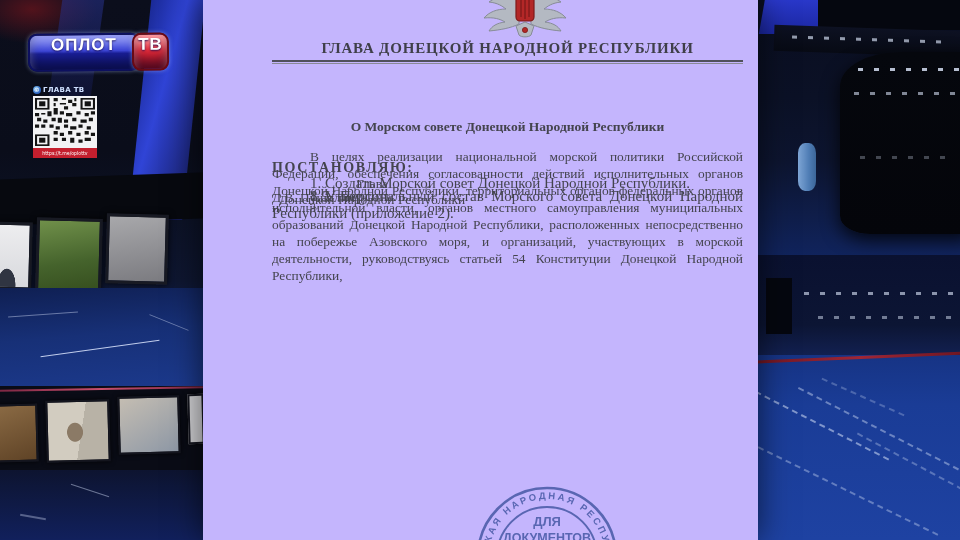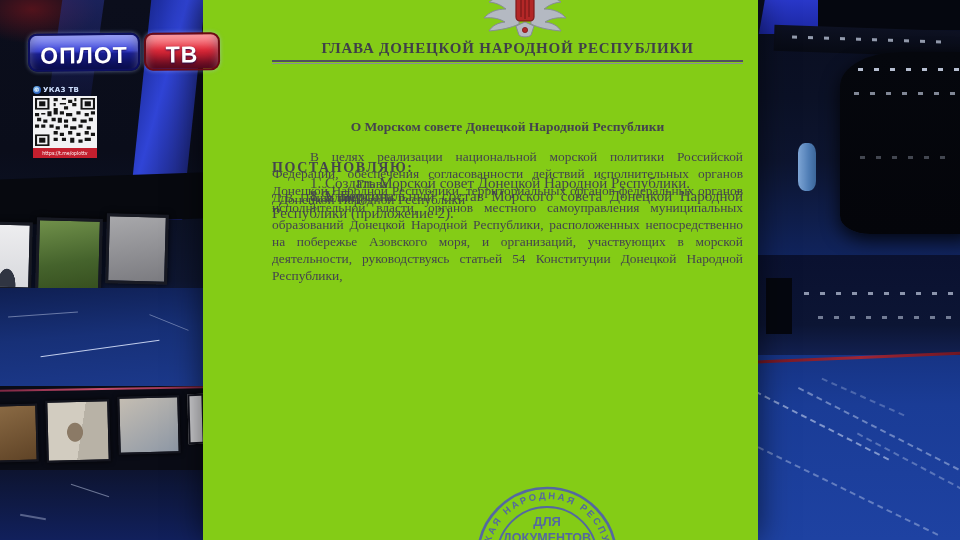--- a/index.html
+++ b/index.html
@@ -68,21 +68,21 @@
   .r-redline{left:-2px;top:356px;width:208px;height:3px;transform:rotate(-2.5deg);
     background:linear-gradient(90deg,#6e1622,#a02635,#6e1622);}
   .streak{border-top:2px dashed rgba(230,240,255,.5);height:0;}
   .s1{left:-30px;top:420px;width:170px;transform:rotate(27deg);}
   .s2{left:30px;top:430px;width:190px;transform:rotate(27deg);opacity:.8;}
   .s3{left:-10px;top:490px;width:200px;transform:rotate(26deg);opacity:.7;}
   .s4{left:90px;top:470px;width:160px;transform:rotate(28deg);opacity:.6;}
   .s5{left:60px;top:396px;width:90px;transform:rotate(24deg);opacity:.5;}
 
   
-  .doc{left:203px;top:0;width:555px;height:540px;background:#84cc16;overflow:hidden;
+  .doc{left:203px;top:0;width:555px;height:540px;background:#c4b5fd;overflow:hidden;
     box-shadow:0 0 30px rgba(0,0,0,.6);color:#44444e;filter:blur(.3px);}
   .doc .blk{left:69px;width:471px;}
   .coa{left:0;top:-8px;width:555px;height:48px;text-align:center;}
   .coa svg{position:relative;left:44px;}
   .authority{top:40px;text-align:center;font-weight:bold;font-size:15px;letter-spacing:.8px;color:#3f3f49;}
   .rule{top:60px;height:2px;background:#50505c;}
   .rule:after{content:"";position:absolute;left:0;top:3px;width:100%;height:1px;background:#8a8a96;}
   .doctype{top:91px;text-align:center;font-weight:bold;font-size:14.5px;letter-spacing:9px;text-indent:9px;}
   .subject{top:119px;text-align:center;font-weight:bold;font-size:13.5px;}
   .preamble{top:148px;font-size:13.4px;line-height:17px;text-align:justify;text-indent:38px;}
@@ -93,27 +93,27 @@
   .it21{top:188px;}
   .it22{top:188px;}
   .it3{top:198px;}
   .sig{top:208px;display:flex;justify-content:space-between;align-items:flex-end;font-size:13.4px;line-height:16px;}
   .sig-left{text-align:center;width:200px;}
   .sig-name{padding-right:28px;padding-bottom:2px;}
   .stamp{left:269px;top:482px;width:150px;height:150px;opacity:.92;}
 
   
   .logo{left:28px;top:33px;width:168px;height:38px;font-family:"Liberation Sans",sans-serif;transform:rotate(-.5deg);}
-  .logo-box{top:0;height:38px;border-radius:9px;display:flex;align-items:flex-end;justify-content:center;
-    color:#fff;font-weight:bold;font-size:23px;letter-spacing:1px;
+  .logo-box{top:0;height:38px;border-radius:9px;display:flex;align-items:flex-start;justify-content:center;
+    color:#fff;font-weight:bold;font-size:17px;letter-spacing:1px;
     text-shadow:0 1px 2px rgba(20,10,80,.9);
     box-shadow:0 0 4px rgba(170,190,255,.55),inset 0 9px 10px rgba(255,255,255,.30),inset 0 -9px 12px rgba(0,0,30,.5);}
   .logo-blue{left:0;width:112px;background:linear-gradient(180deg,#6a74f0 0%,#3a43d8 46%,#1a1f9a 54%,#141a7a 100%);
     border:2px solid #0d1060;}
-  .logo-red{left:116px;width:76px;background:linear-gradient(180deg,#ff7078 0%,#e02838 46%,#a01020 100%);
+  .logo-red{left:104px;width:37px;background:linear-gradient(180deg,#ff7078 0%,#e02838 46%,#a01020 100%);
     border:2px solid #6a0a14;}
 
   
   .qr-panel{left:33px;top:84px;width:64px;height:74px;font-family:"DejaVu Sans",sans-serif;}
   .qr-cap{left:0;top:0;width:64px;height:11px;display:flex;align-items:center;gap:2px;
     color:#cfe0ff;font-size:7px;font-weight:bold;letter-spacing:.3px;white-space:nowrap;}
   .qr-cap *{position:static;}
   .chan-dot{width:8px;height:8px;border-radius:50%;background:radial-gradient(circle at 35% 30%,#7fc0f0,#2a62c0 70%);
     color:#fff;font-size:6px;line-height:8px;text-align:center;flex:0 0 8px;}
   .qr-white{left:0;top:12px;width:64px;height:52px;background:#f2f2f4;padding:2px;}
@@ -226,21 +226,21 @@
       <span style="position:static">ОПЛОТ</span>
     </div>
     <div class="logo-box logo-red">
       <span style="position:static">ТВ</span>
     </div>
   </div>
 
   <div class="qr-panel">
     <div class="qr-cap">
       <span class="chan-dot">©</span>
-      <span>УКАЗ ТВ</span>
+      <span>ГЛАВА ТВ</span>
     </div>
     <div class="qr-white">
       <svg width="60" height="48" viewBox="0 0 29 29" preserveAspectRatio="none" xmlns="http://www.w3.org/2000/svg">
         <rect x="0" y="0" width="29" height="29" fill="#f2f2f4"></rect>
         <g fill="#141414">
           <rect x="0" y="0" width="7" height="7"></rect>
             <rect x="22" y="0" width="7" height="7"></rect>
             <rect x="0" y="22" width="7" height="7"></rect>
         </g>
         <g fill="#f2f2f4">

